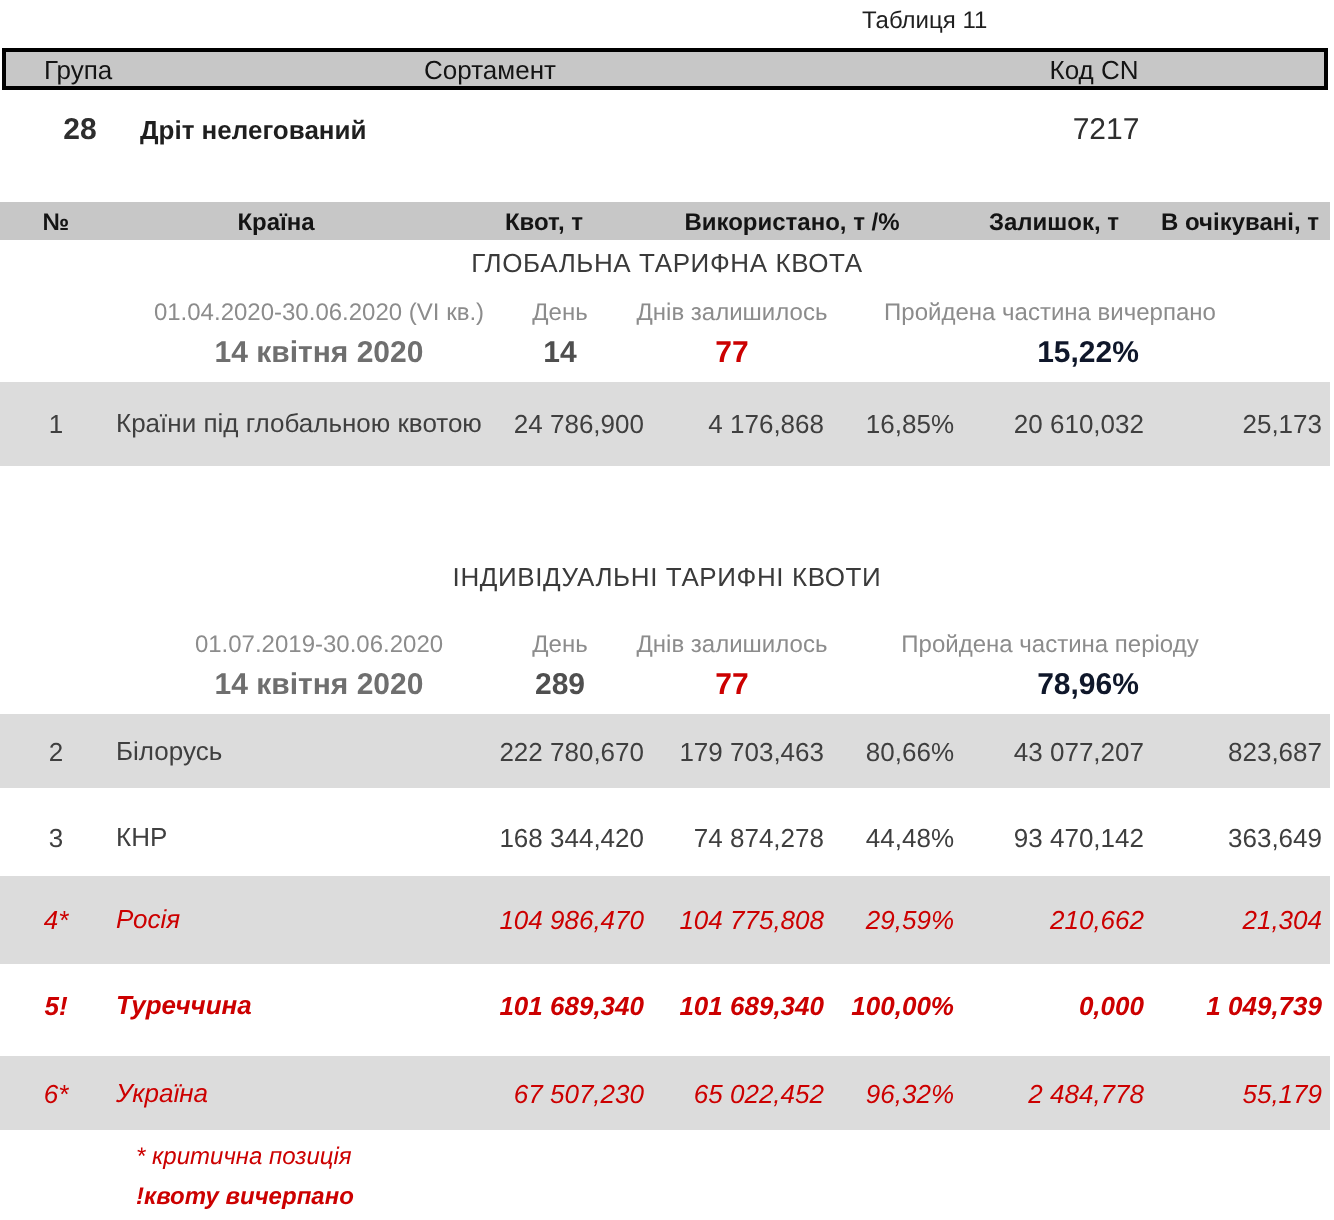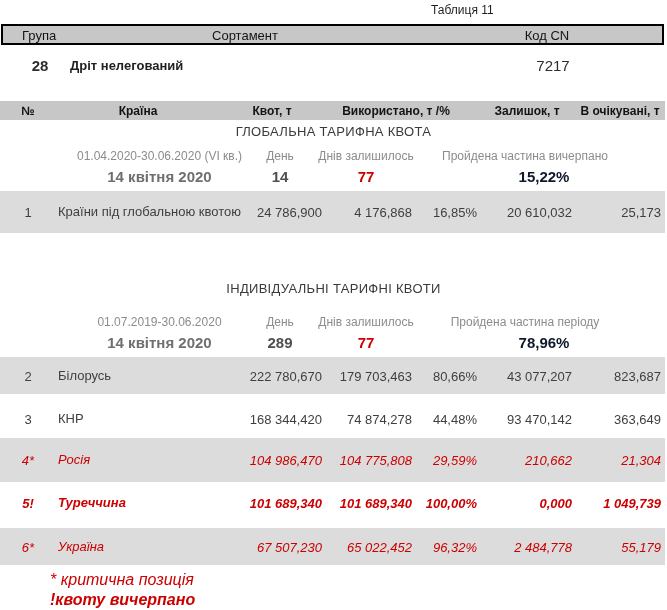--- a/index.html
+++ b/index.html
@@ -78,21 +78,21 @@
   .r2{top:357px;height:37px;}
   .r3{top:400px;height:38px;}
   .r4{top:438px;height:44px;}
   .r5{top:486px;height:34px;}
   .r6{top:528px;height:37px;}
 
   .row.critical .c{color:#cc0000;font-style:italic;}
   .row.exhausted .c{color:#cc0000;font-style:italic;font-weight:bold;}
 
   
-  .footnote{position:absolute;left:50px;font-size:16px;font-style:italic;color:#cc0000;white-space:nowrap;}
+  .footnote{position:absolute;left:68px;font-size:12px;font-style:italic;color:#cc0000;white-space:nowrap;}
   .fn1{top:571px;}
   .fn2{top:591px;font-weight:bold;}
 </style>
 </head>
 <body>
 
 <div class="page">
 
   <div class="caption">Таблиця 11</div>
 

